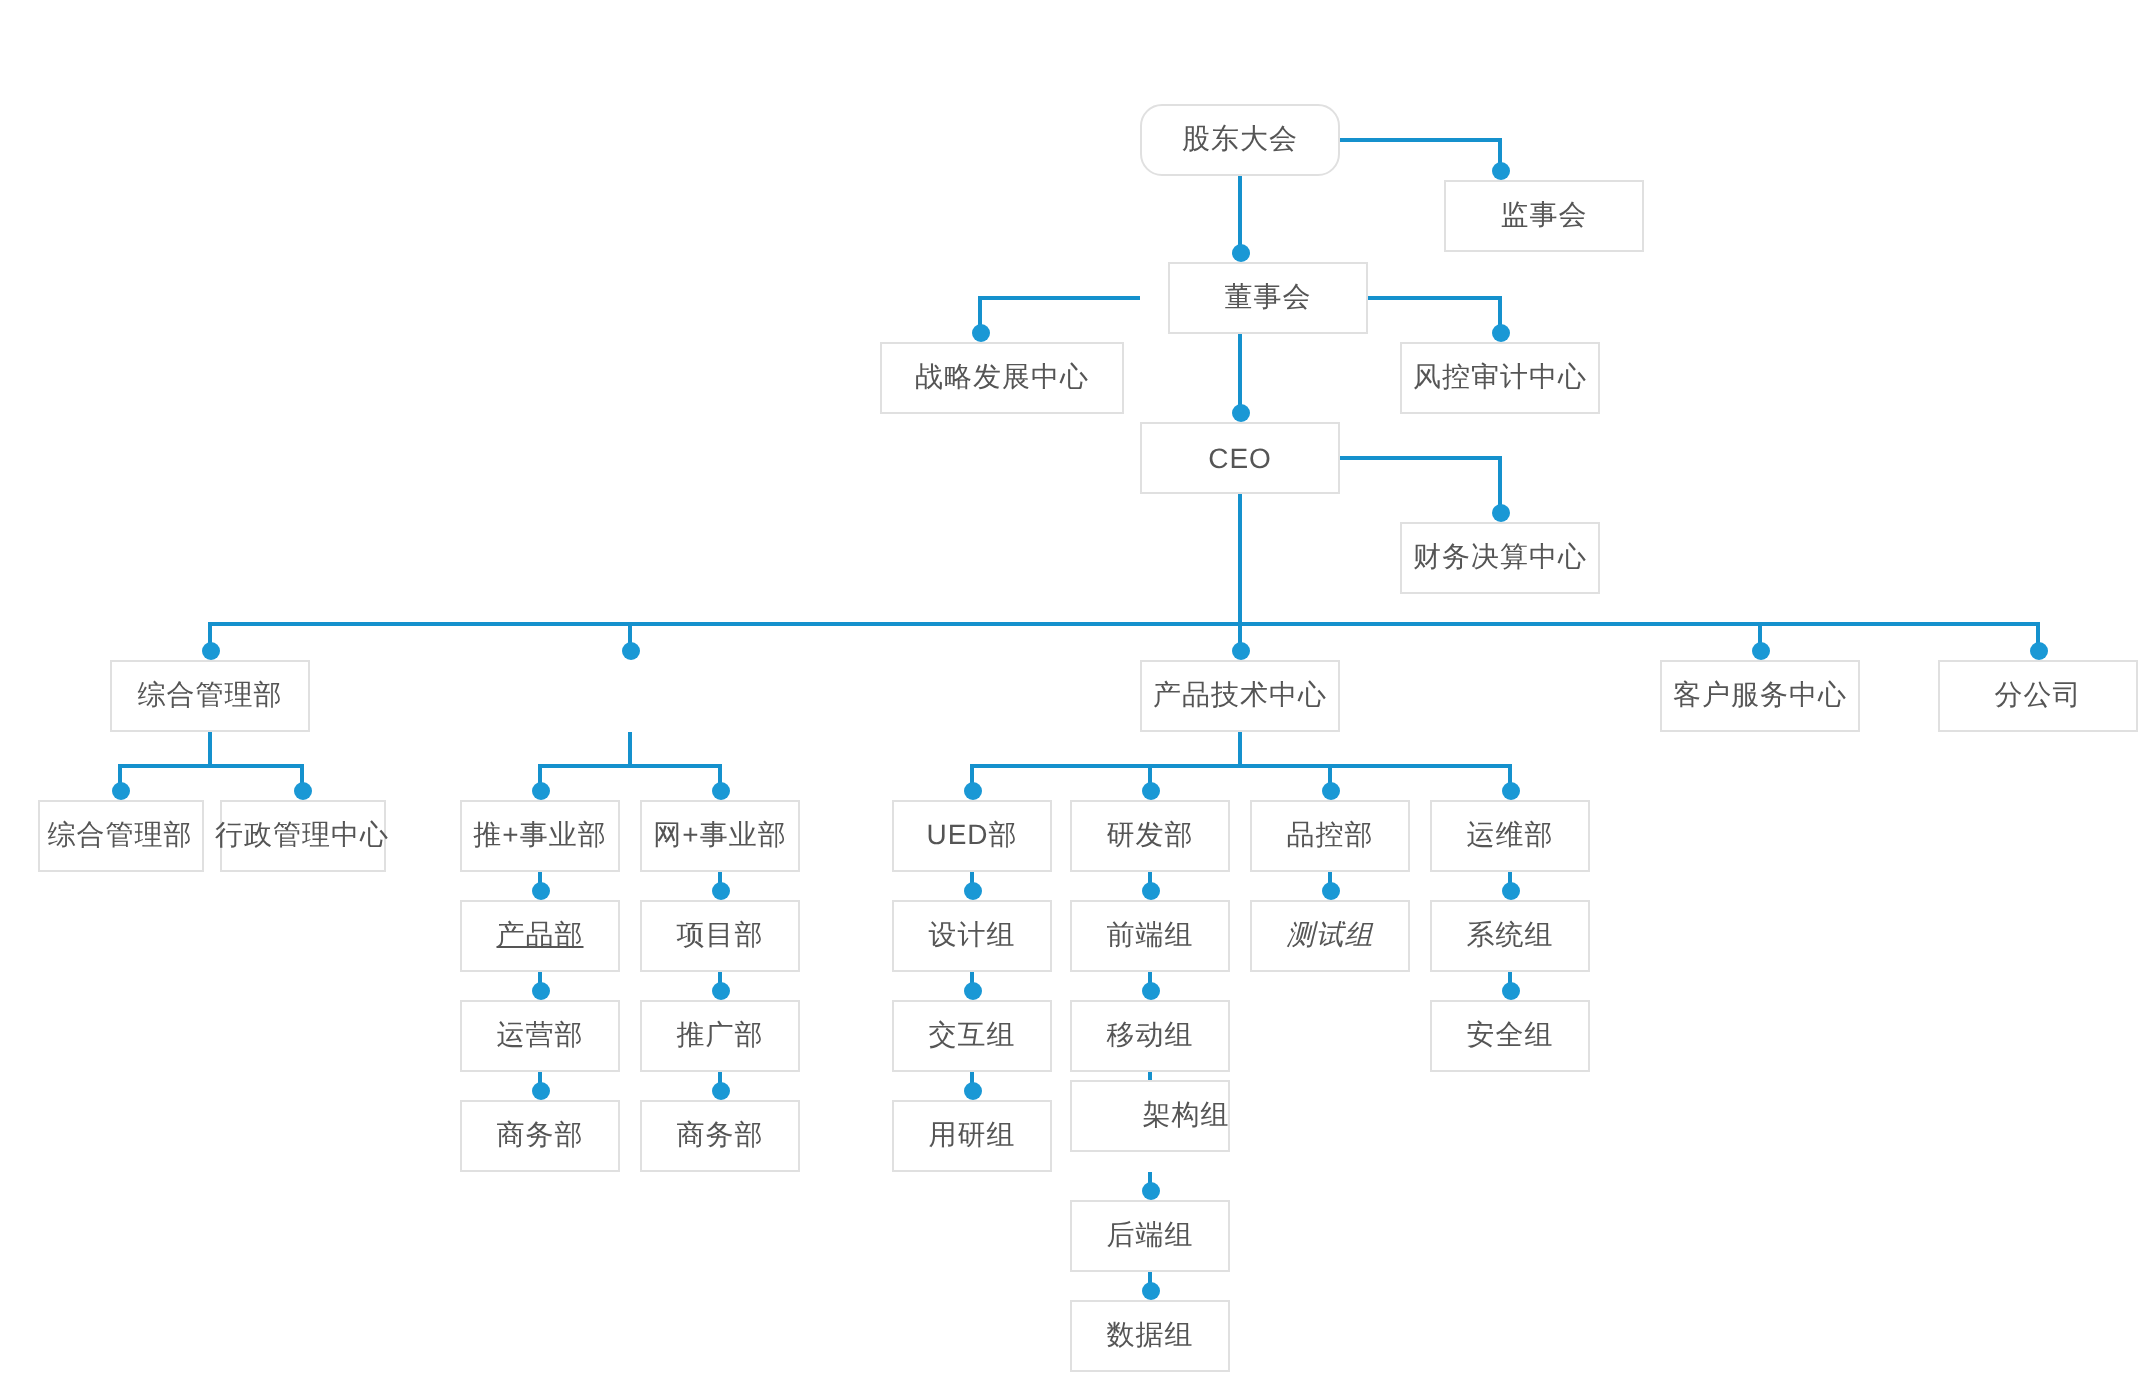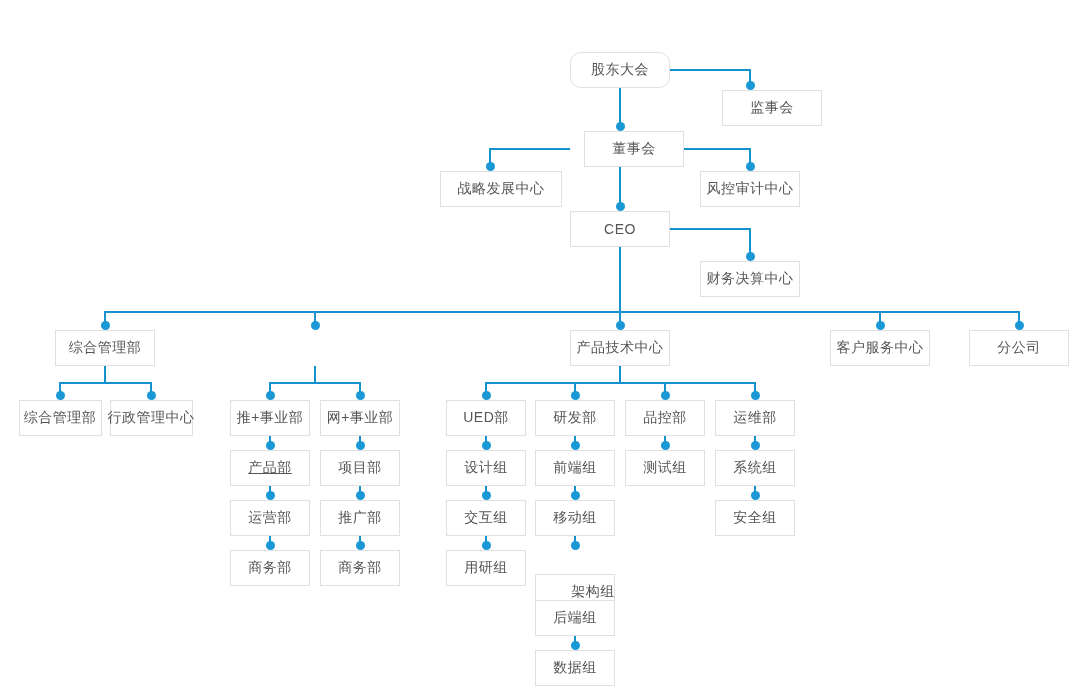--- a/index.html
+++ b/index.html
@@ -154,21 +154,21 @@
     <div class="node" style="left: 320px; top: 450px; width: 80px; height: 36px;">项目部</div>
     <div class="node" style="left: 320px; top: 500px; width: 80px; height: 36px;">推广部</div>
     <div class="node" style="left: 320px; top: 550px; width: 80px; height: 36px;">商务部</div>
     <div class="node" style="left: 446px; top: 400px; width: 80px; height: 36px;">UED部</div>
     <div class="node" style="left: 446px; top: 450px; width: 80px; height: 36px;">设计组</div>
     <div class="node" style="left: 446px; top: 500px; width: 80px; height: 36px;">交互组</div>
     <div class="node" style="left: 446px; top: 550px; width: 80px; height: 36px;">用研组</div>
     <div class="node" style="left: 535px; top: 400px; width: 80px; height: 36px;">研发部</div>
     <div class="node" style="left: 535px; top: 450px; width: 80px; height: 36px;">前端组</div>
     <div class="node" style="left: 535px; top: 500px; width: 80px; height: 36px;">移动组</div>
-    <div class="node" style="left: 535px; top: 574px; width: 80px; height: 36px; padding-left: 36px;">架构组</div>
+    <div class="node" style="left: 535px; top: 540px; width: 80px; height: 36px; padding-left: 36px;">架构组</div>
     <div class="node" style="left: 535px; top: 600px; width: 80px; height: 36px;">后端组</div>
     <div class="node" style="left: 535px; top: 650px; width: 80px; height: 36px;">数据组</div>
     <div class="node" style="left: 625px; top: 400px; width: 80px; height: 36px;">品控部</div>
-    <div class="node" style="left: 625px; top: 450px; width: 80px; height: 36px;">测试组</div>
+    <div class="node" style="left: 625px; top: 450px; width: 80px; height: 36px; font-style: italic;">测试组</div>
     <div class="node" style="left: 715px; top: 400px; width: 80px; height: 36px;">运维部</div>
     <div class="node" style="left: 715px; top: 450px; width: 80px; height: 36px;">系统组</div>
     <div class="node" style="left: 715px; top: 500px; width: 80px; height: 36px;">安全组</div>
   </div>
 
 </body></html>

